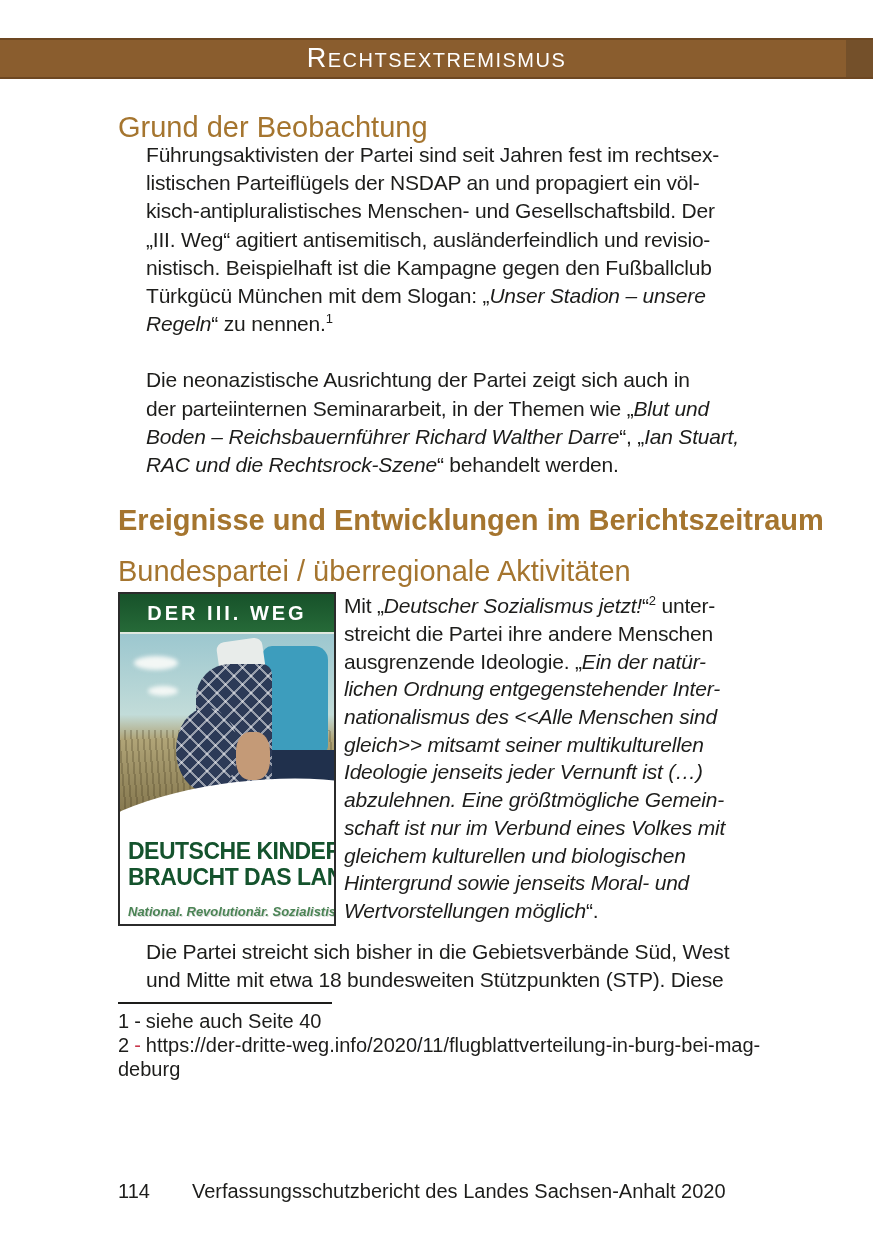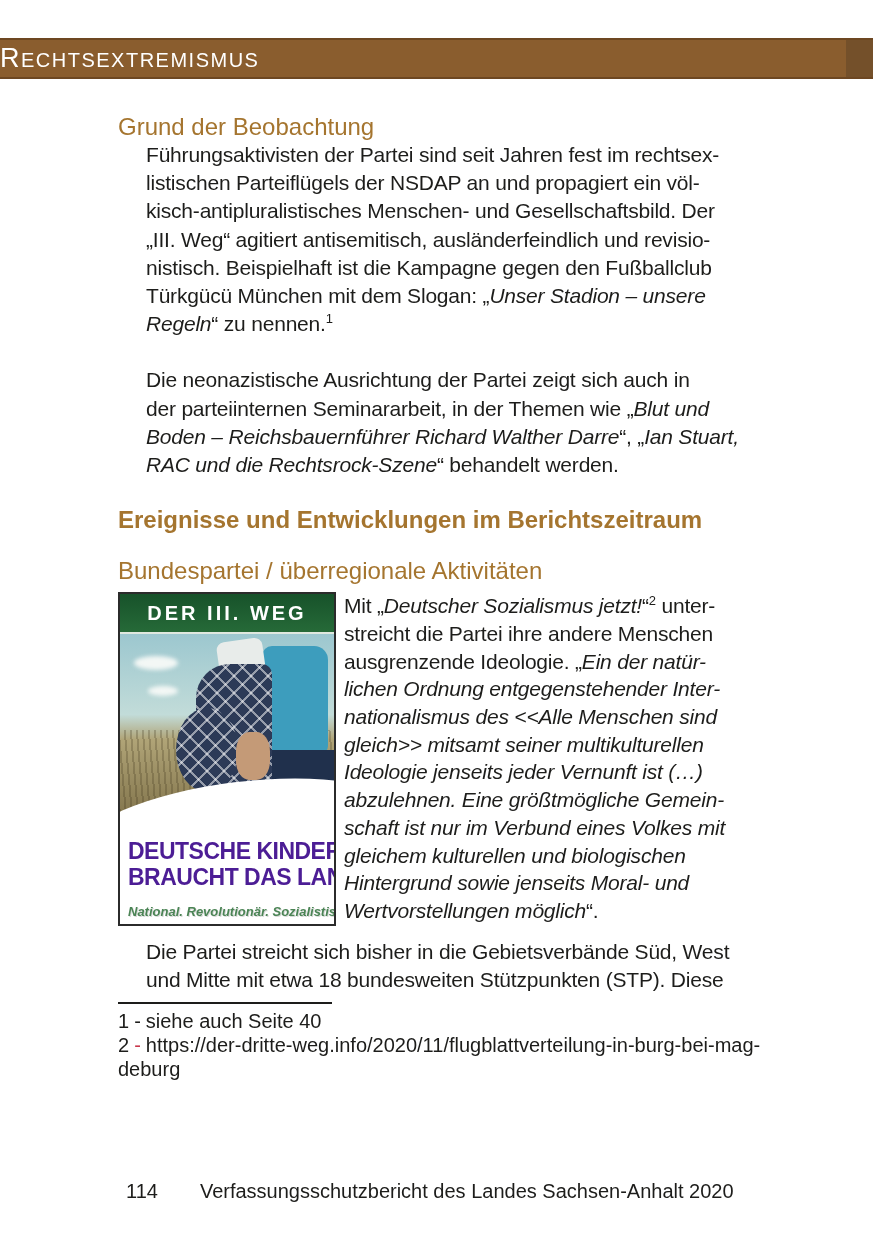--- a/index.html
+++ b/index.html
@@ -12,27 +12,27 @@
   .topbar{
     position:absolute;top:38px;left:0;width:873px;height:41px;
     background:#8a5d2e;box-sizing:border-box;
     border-top:2px solid #6d4722;border-bottom:2px solid #6d4722;
   }
   .topbar-tab{
     position:absolute;right:0;top:0;bottom:0;width:27px;background:#74502a;
   }
   .topbar-title{
     position:absolute;left:0;right:0;top:0;bottom:0;
-    text-align:left;line-height:37px;color:#ffffff;
+    text-align:center;line-height:37px;color:#ffffff;
     font-size:20px;letter-spacing:1.5px;text-transform:uppercase;font-weight:400;
   }
   .topbar-title::first-letter{font-size:27px;}
   
   .content{position:absolute;left:118px;top:113px;width:650px;}
-  .h-brown{color:#a5752f;font-size:24px;font-weight:400;height:28px;line-height:28px;white-space:nowrap;}
+  .h-brown{color:#a5752f;font-size:29px;font-weight:400;height:28px;line-height:28px;white-space:nowrap;}
   .h-brown.bold{font-weight:700;}
   .body-line{font-size:21px;line-height:28.2px;white-space:nowrap;letter-spacing:-0.2px;margin-left:28px;}
   .it{font-style:italic;}
   sup{font-size:13px;line-height:0;vertical-align:super;}
   .spacer-28{height:28px;}
   .spacer-27{height:27px;}
   .spacer-23{height:23px;}
   
   .media-row{display:flex;margin-top:7px;}
   .poster{
@@ -74,40 +74,40 @@
     background:
       repeating-linear-gradient(45deg,rgba(255,255,255,.5) 0 2px,transparent 2px 12px),
       repeating-linear-gradient(-45deg,rgba(255,255,255,.5) 0 2px,transparent 2px 12px),
       #2c3a57;
     border-radius:50%;
   }
   .arm{position:absolute;left:116px;top:98px;width:34px;height:48px;background:#c49a77;border-radius:40%;}
   .swoosh{position:absolute;left:-40px;bottom:-52px;width:320px;height:96px;background:#ffffff;border-radius:50%;transform:rotate(-7deg);}
   .poster-bottom{padding:12px 8px 0 8px;}
   .poster-big{
-    font-size:23px;font-weight:800;color:#4c1d95;line-height:26px;
+    font-size:23px;font-weight:800;color:#14532d;line-height:26px;
     letter-spacing:-0.5px;white-space:nowrap;
   }
   .poster-slogan{
     margin-top:14px;font-style:italic;font-weight:700;font-size:13px;color:#4b8455;
     text-shadow:1px 1px 0 rgba(0,0,0,.15);white-space:nowrap;
   }
   .wrap-text{margin-left:8px;padding-top:0;}
   .wrap-line{font-size:21px;line-height:27.7px;white-space:nowrap;letter-spacing:-0.2px;}
   
   .para-after{margin-top:12px;}
   
   .fn-rule{margin-top:7px;width:214px;border-top:2px solid #1d1d1b;}
   .footnotes{margin-top:5px;}
   .fn-line{font-size:20px;line-height:24px;white-space:nowrap;}
   .fn-num{margin-right:5px;}
   .fn-dash{margin-right:5px;}
   .fn-dash.red{color:#c8374b;}
   
-  .footer{position:absolute;left:126px;top:1180px;display:flex;gap:42px;font-size:20px;}
+  .footer{position:absolute;left:118px;top:1180px;display:flex;gap:42px;font-size:20px;}
 </style>
 </head>
 <body>
 
 <div class="topbar">
   <div class="topbar-tab"></div>
   <div class="topbar-title">Rechtsextremismus</div>
 </div>
 
 <div class="content">

